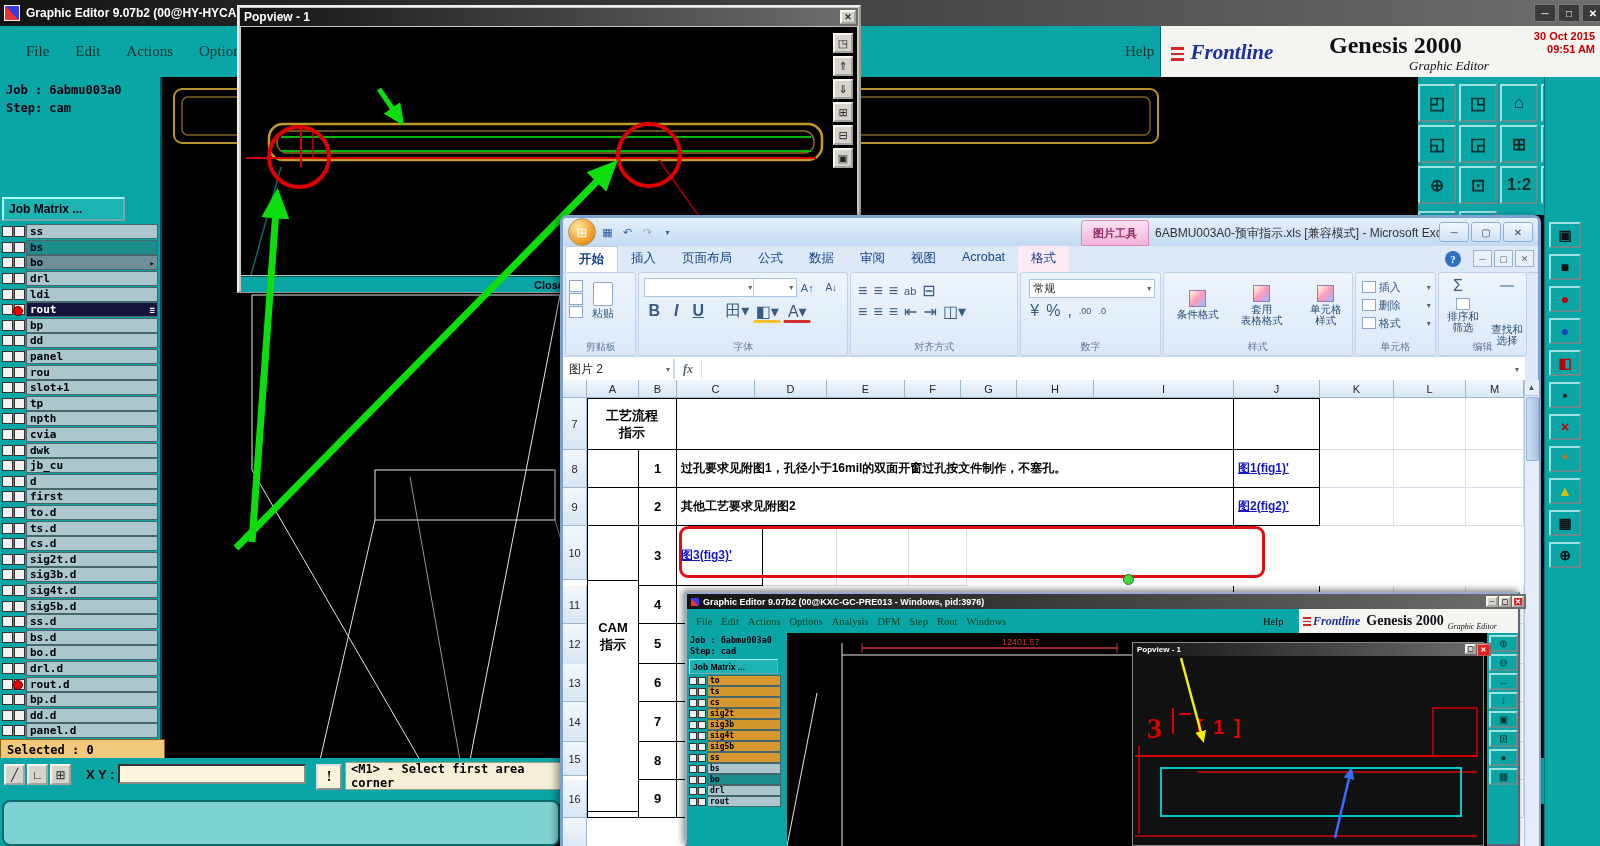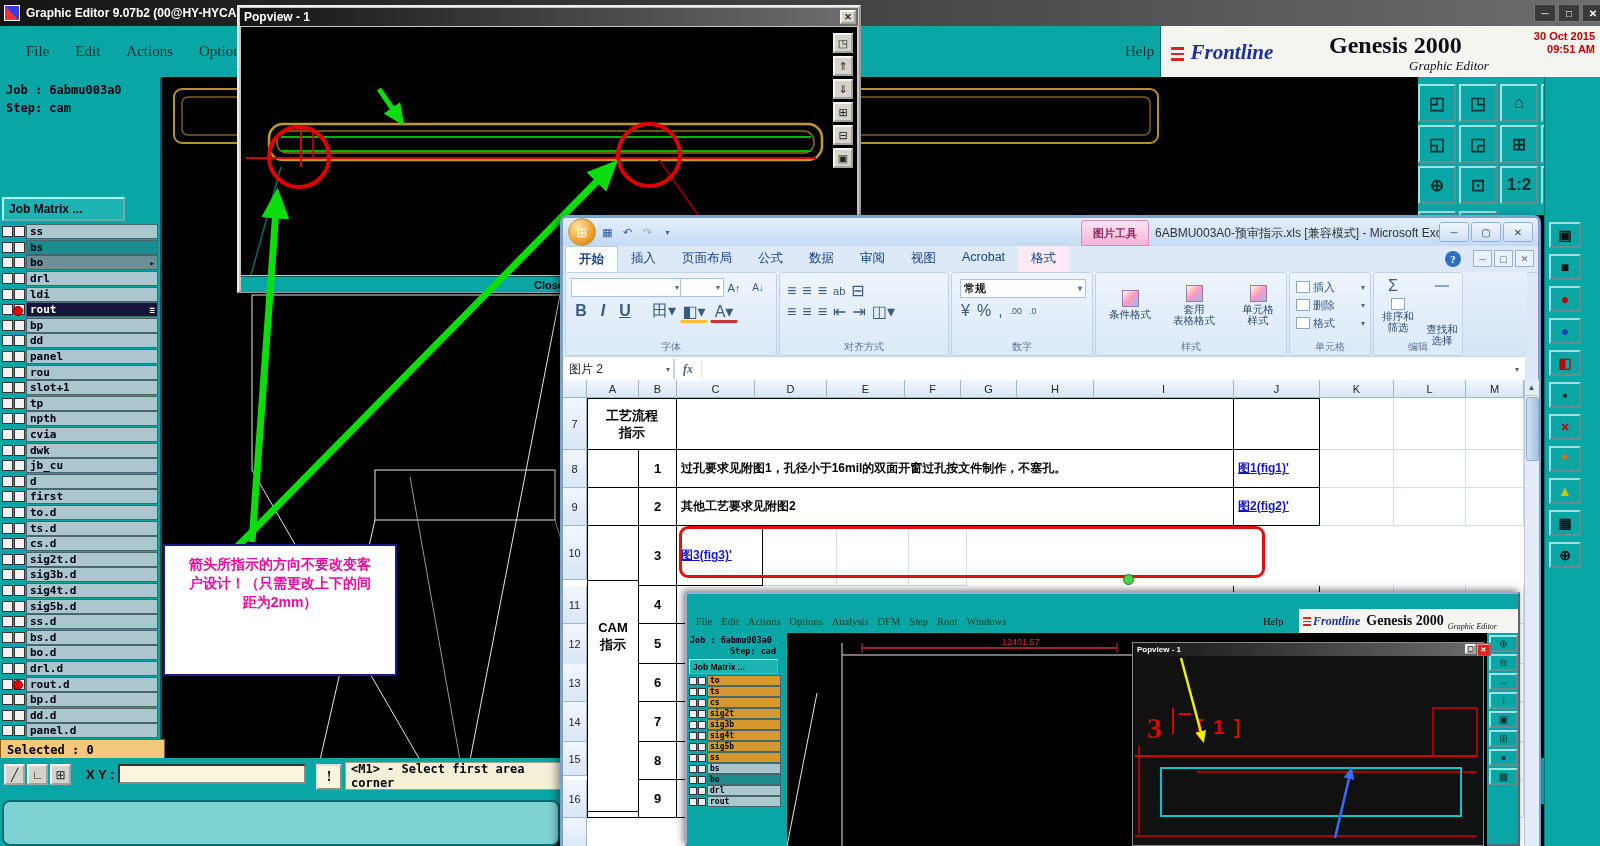--- a/index.html
+++ b/index.html
@@ -529,25 +529,20 @@
   <svg class="w" id="arrows" width="1600" height="846" style="left:0;top:0;">
     <defs>
       <marker id="gah" markerWidth="4.6" markerHeight="4" refX="3.2" refY="2" orient="auto">
         <path d="M0,0 L4.4,2 L0,4 Z" fill="#0ddd0d"></path>
       </marker>
     </defs>
     <line x1="252" y1="542" x2="277" y2="196" stroke="#0ddd0d" stroke-width="7" marker-end="url(#gah)"></line>
     <line x1="236" y1="548" x2="612" y2="166" stroke="#0ddd0d" stroke-width="7" marker-end="url(#gah)"></line>
   </svg>
 
-  <div class="w" id="note">
-    <div>箭头所指示的方向不要改变客</div>
-    <div>户设计！（只需更改上下的间</div>
-    <div>距为2mm）</div>
-  </div>
 
   <div class="w" id="excel">
     <div id="xl-title">
       <div id="office-btn">⊞</div>
       <div class="qat-btn">▦</div>
       <div class="qat-btn">↶</div>
       <div class="qat-btn" style="color:#9ab;">↷</div>
       <div class="qat-btn" style="font-size:8px;">▾</div>
       <div id="xl-context">图片工具</div>
       <div id="xl-title-text">6ABMU003A0-预审指示.xls  [兼容模式] - Microsoft Excel</div>
@@ -573,20 +568,32 @@
     <div id="xl-tab-right">
       <div id="xl-help">?</div>
       <div id="xl-docbtns" style="display:flex;">
           <div class="xl-mini">─</div>
           <div class="xl-mini">▢</div>
           <div class="xl-mini">✕</div>
         </div>
     </div>
 
     <div id="xl-ribbon">
+      <div class="rgroup" style="width:70px;">
+        <div class="rbtn" style="position:absolute;left:16px;top:4px;width:40px;height:46px;flex-direction:column;">
+          <div style="width:18px;height:22px;border:1px solid #8aa5c5;background:#fff;border-radius:2px;"></div>
+          <span style="font:11px 'Liberation Sans',sans-serif;">粘贴</span>
+        </div>
+        <div style="position:absolute;left:2px;top:6px;">
+          <div class="mini-ico"></div>
+          <div class="mini-ico"></div>
+          <div class="mini-ico"></div>
+        </div>
+        <div class="rlabel">剪贴板</div>
+      </div>
       <div class="rgroup" style="width:210px;">
         <div class="combo" style="position:absolute;left:5px;top:5px;width:104px;">
             <span class="carot">▾</span>
           </div>
         <div class="combo" style="position:absolute;left:114px;top:5px;width:36px;">
             <span class="carot">▾</span>
           </div>
         <div class="rbtn" style="position:absolute;left:156px;top:5px;width:22px;height:17px;font-size:11px;">A↑</div>
         <div class="rbtn" style="position:absolute;left:180px;top:5px;width:22px;height:17px;font-size:10px;">A↓</div>
         <div id="font-btns" style="position:absolute;left:5px;top:28px;display:flex;gap:2px;">
@@ -611,21 +618,21 @@
           <div class="rbtn">≡</div>
           <div class="rbtn">≡</div>
           <div class="rbtn">≡</div>
           <div class="rbtn">⇤</div>
           <div class="rbtn">⇥</div>
           <div class="rbtn">◫▾</div>
         </div>
         <div class="rlabel">对齐方式</div>
       </div>
       <div class="rgroup" style="width:140px;">
-        <div class="combo" style="position:absolute;left:8px;top:6px;width:118px;font-weight:bold;">
+        <div class="combo" style="position:absolute;left:8px;top:6px;width:118px;">
           <span>常规</span>
             <span class="carot">▾</span>
         </div>
         <div style="position:absolute;left:8px;top:28px;display:flex;gap:5px;">
           <div class="rbtn">¥</div>
           <div class="rbtn">%</div>
           <div class="rbtn">,</div>
           <div class="rbtn" style="font-size:9px;">.00</div>
           <div class="rbtn" style="font-size:9px;">.0</div>
         </div>
@@ -824,20 +831,29 @@
       <div id="red-box"></div>
       <div id="green-handle"></div>
     </div>
     <div id="xl-vscroll">
       <div class="scroll-arrow">▲</div>
       <div id="vthumb"></div>
     </div>
   </div>
 
   <div class="w" id="inner">
+    <div class="tb-dark" id="inner-title">
+      <span style="width:8px;height:8px;margin-right:4px;background:linear-gradient(45deg,#e33 50%,#3a3ae0 50%);"></span>
+      <span>Graphic Editor 9.07b2 (00@KXC-GC-PRE013 - Windows, pid:3976)</span>
+      <div style="position:absolute;right:2px;top:2px;display:flex;">
+        <div class="graybtn" style="width:12px;height:11px;font-size:7px;">─</div>
+        <div class="graybtn" style="width:12px;height:11px;font-size:7px;margin-left:1px;">▢</div>
+        <div class="graybtn" style="width:12px;height:11px;font-size:7px;margin-left:1px;background:#d22;color:#fff;">✕</div>
+      </div>
+    </div>
     <div id="inner-menubar">
       <div id="inner-menus" style="display:flex;">
           <div class="imenu">File</div>
           <div class="imenu">Edit</div>
           <div class="imenu">Actions</div>
           <div class="imenu">Options</div>
           <div class="imenu">Analysis</div>
           <div class="imenu">DFM</div>
           <div class="imenu">Step</div>
           <div class="imenu">Rout</div>
@@ -846,21 +862,21 @@
       <span id="inner-help">Help</span>
       <div id="inner-brand">
         <span class="logo-bars" style="width:8px;height:9px;"></span>
         <span class="logo-text" style="font-size:12px;">Frontline</span>
         <span class="brand-prod" style="font-size:14px;margin-left:6px;">Genesis 2000</span>
         <span class="brand-sub" style="font-size:8px;margin-left:4px;margin-top:10px;">Graphic Editor</span>
       </div>
     </div>
     <div id="inner-left">
       <div class="itext" style="top:2px;">Job : 6abmu003a0</div>
-      <div class="itext" style="top:13px;margin-left:40px;">Step: cad</div>
+      <div class="itext" style="top:13px;">Step: cad</div>
       <div id="inner-matrix">Job Matrix ...</div>
       <div id="inner-layers">
           <div class="irow">
             <div class="icb"></div>
             <div class="icb"></div>
             <div class="iname gold">to</div>
           </div>
           <div class="irow">
             <div class="icb"></div>
             <div class="icb"></div>

